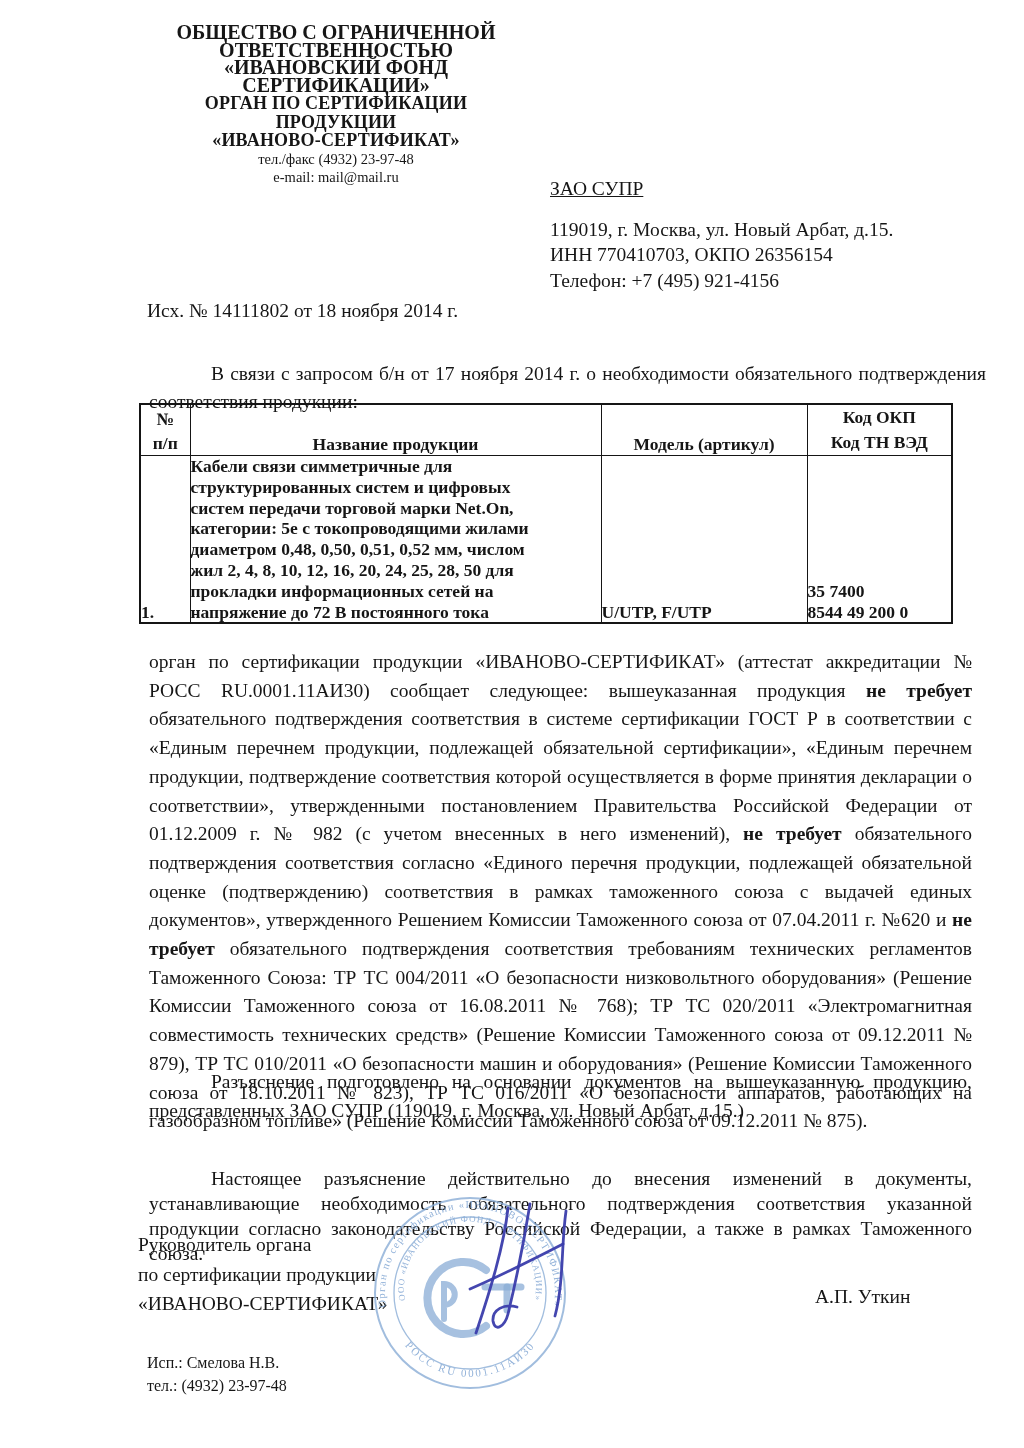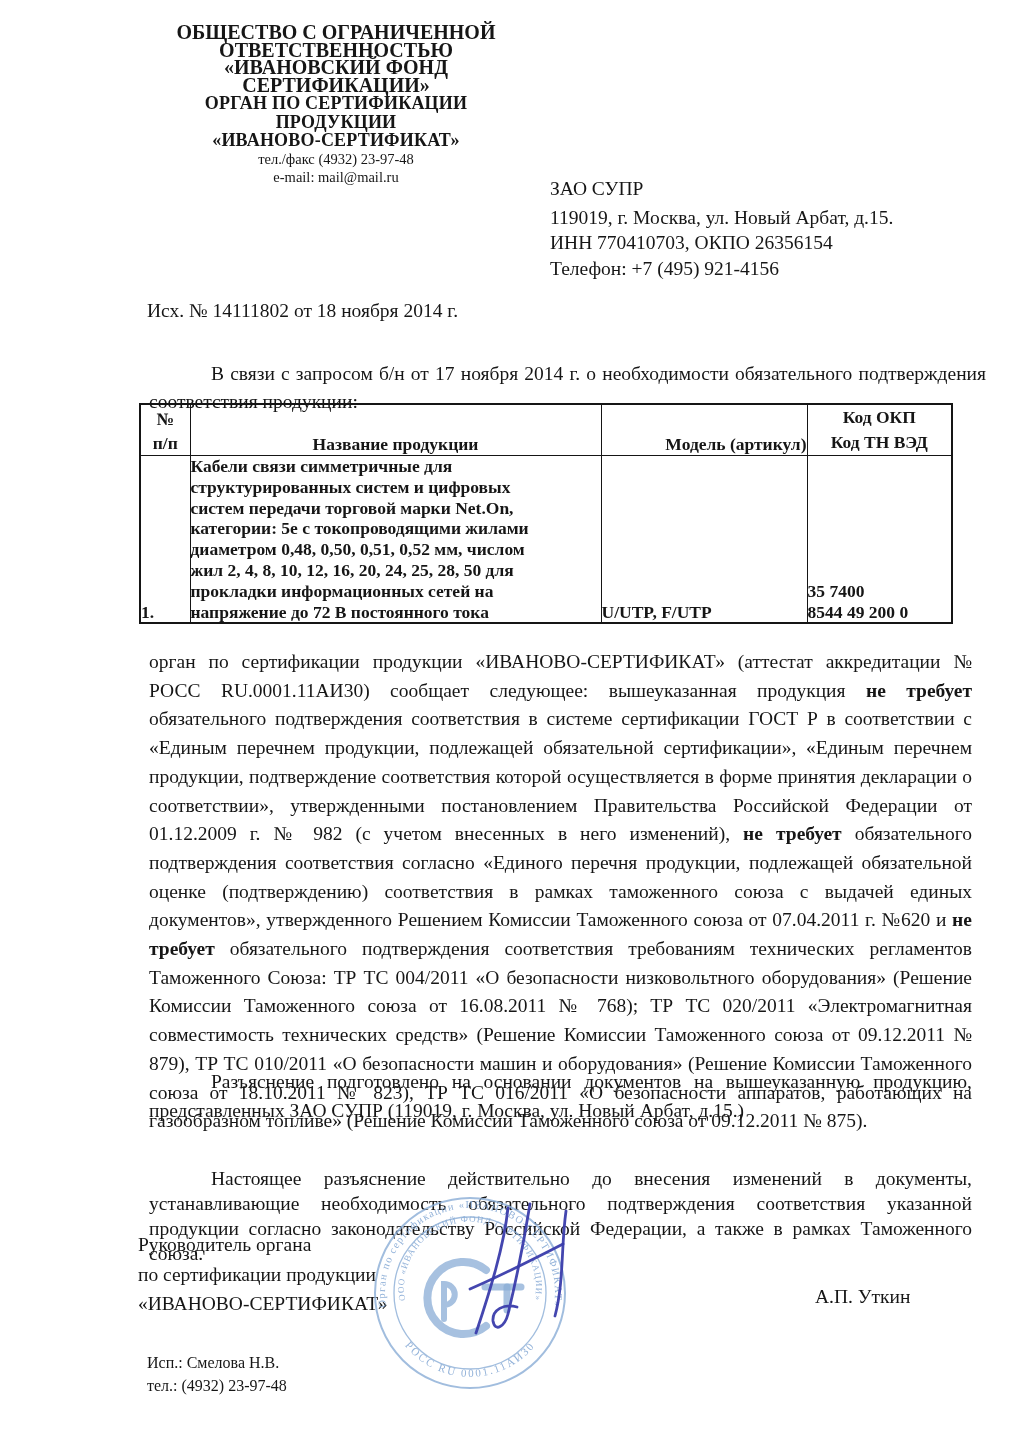--- a/index.html
+++ b/index.html
@@ -13,21 +13,21 @@
     overflow:hidden;
   }
   
   .letterhead{position:absolute;left:150px;top:24px;width:372px;text-align:center;}
   .lh-b{font-weight:bold;font-size:20px;line-height:17.5px;}
   .lh-bl{font-weight:bold;font-size:18px;line-height:18.5px;letter-spacing:.2px;}
   .lh-addr{font-size:16px;line-height:20px;margin-top:2px;}
   .lh-small{font-size:14.5px;line-height:18px;}
   
   .recipient{position:absolute;left:550px;top:176px;font-size:19.5px;line-height:25.5px;}
-  .rc-name{margin-bottom:3px;}
+  .rc-name{margin-bottom:15px;text-decoration:underline;}
   
   .refline{position:absolute;left:147px;top:300px;font-size:19.5px;}
   
   .para{position:absolute;left:145px;margin:4px;text-align:justify;font-size:19.5px;}
   .intro{top:356px;width:837px;text-indent:62px;line-height:27.5px;}
   .main{top:644px;width:823px;line-height:28.7px;}
   .p2{top:1064px;width:823px;text-indent:62px;line-height:28.5px;}
   .p3{top:1162px;width:823px;text-indent:62px;line-height:25px;}
   .bold{font-weight:bold;}
   .preline{white-space:pre-line;}
@@ -36,21 +36,21 @@
     position:absolute;left:139px;top:403px;width:812px;
     border-collapse:collapse;table-layout:fixed;
     font-weight:bold;font-size:17.5px;line-height:20.8px;
   }
   .ptable td{border:1.4px solid #151515;padding:0;vertical-align:bottom;}
   .ptable{border:2px solid #151515;}
   .ptable .thead td{height:50px;}
   .ptable .tbody td{height:166px;}
   .h-num{text-align:center;vertical-align:middle;line-height:24px;}
   .h-name{text-align:center;padding-bottom:1px;}
-  .h-model{text-align:right;padding-bottom:1px;}
+  .h-model{text-align:center;padding-bottom:1px;}
   .h-code{text-align:center;vertical-align:middle;line-height:25px;border-radius:21px;}
   .b-num{padding-left:9px;padding-bottom:1px;vertical-align:bottom;}
   .b-name{vertical-align:top;padding:3px 6px 0 12px;}
   .b-model{padding-left:10px;padding-bottom:1px;}
   .b-code{padding-left:26px;padding-bottom:1px;}
   
   .sig-role{position:absolute;left:138px;top:1230px;font-size:19.5px;line-height:29.5px;z-index:2;}
   .sig-name{position:absolute;left:815px;top:1286px;font-size:19.5px;z-index:2;}
   .footer{position:absolute;left:147px;top:1351px;font-size:16px;line-height:23px;}
   

